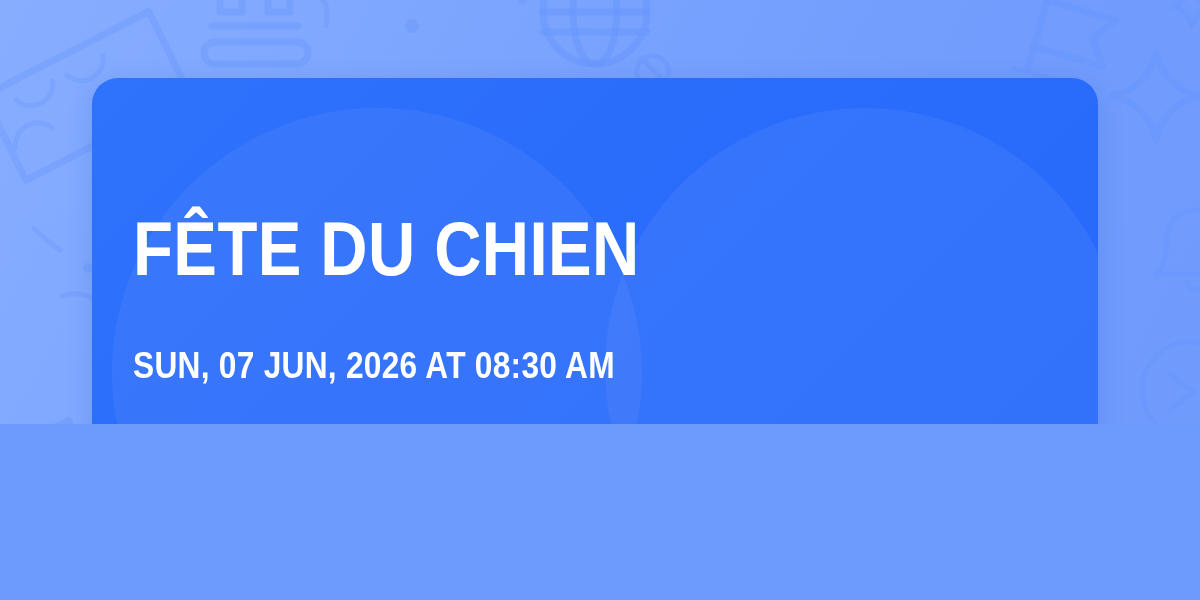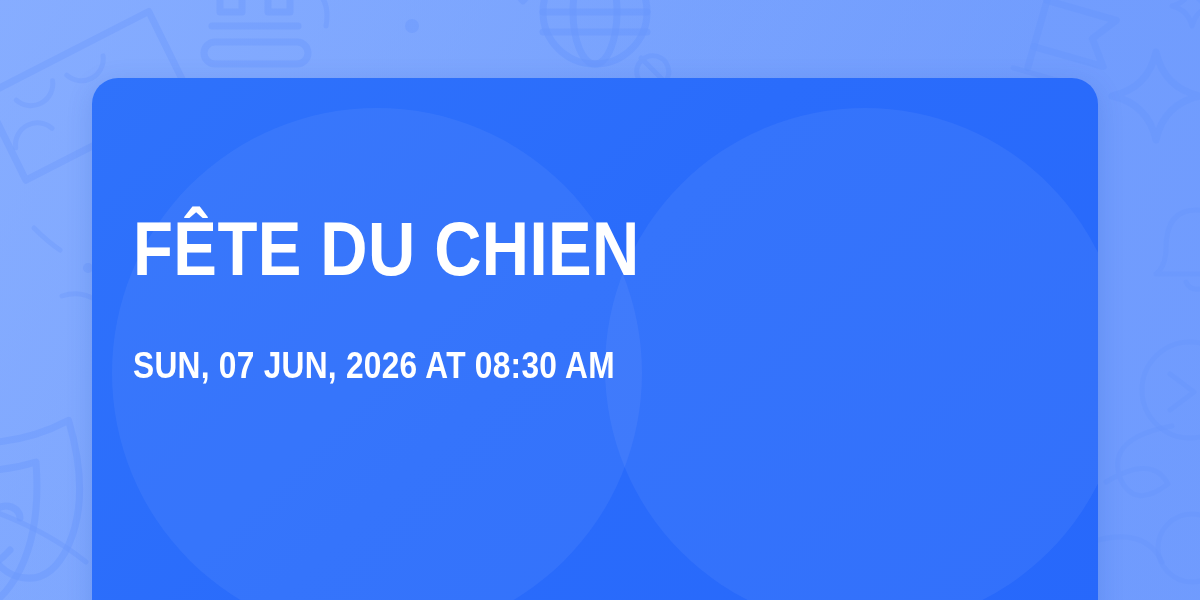--- a/index.html
+++ b/index.html
@@ -11,21 +11,21 @@
   }
 
   body {
     font-family: "Liberation Sans", sans-serif;
     background: #6b9bfd;
   }
 
   #event-banner {
     position: relative;
     width: 1200px;
-    height: 600px;
+    height: 424px;
     overflow: hidden;
     background: linear-gradient(118deg, #82abff 0%, #78a3fe 38%, #6d9afd 70%, #6a98fd 100%);
   }
 
   
   .bg-pattern {
     position: absolute;
     inset: 0;
     width: 1200px;
     height: 600px;

